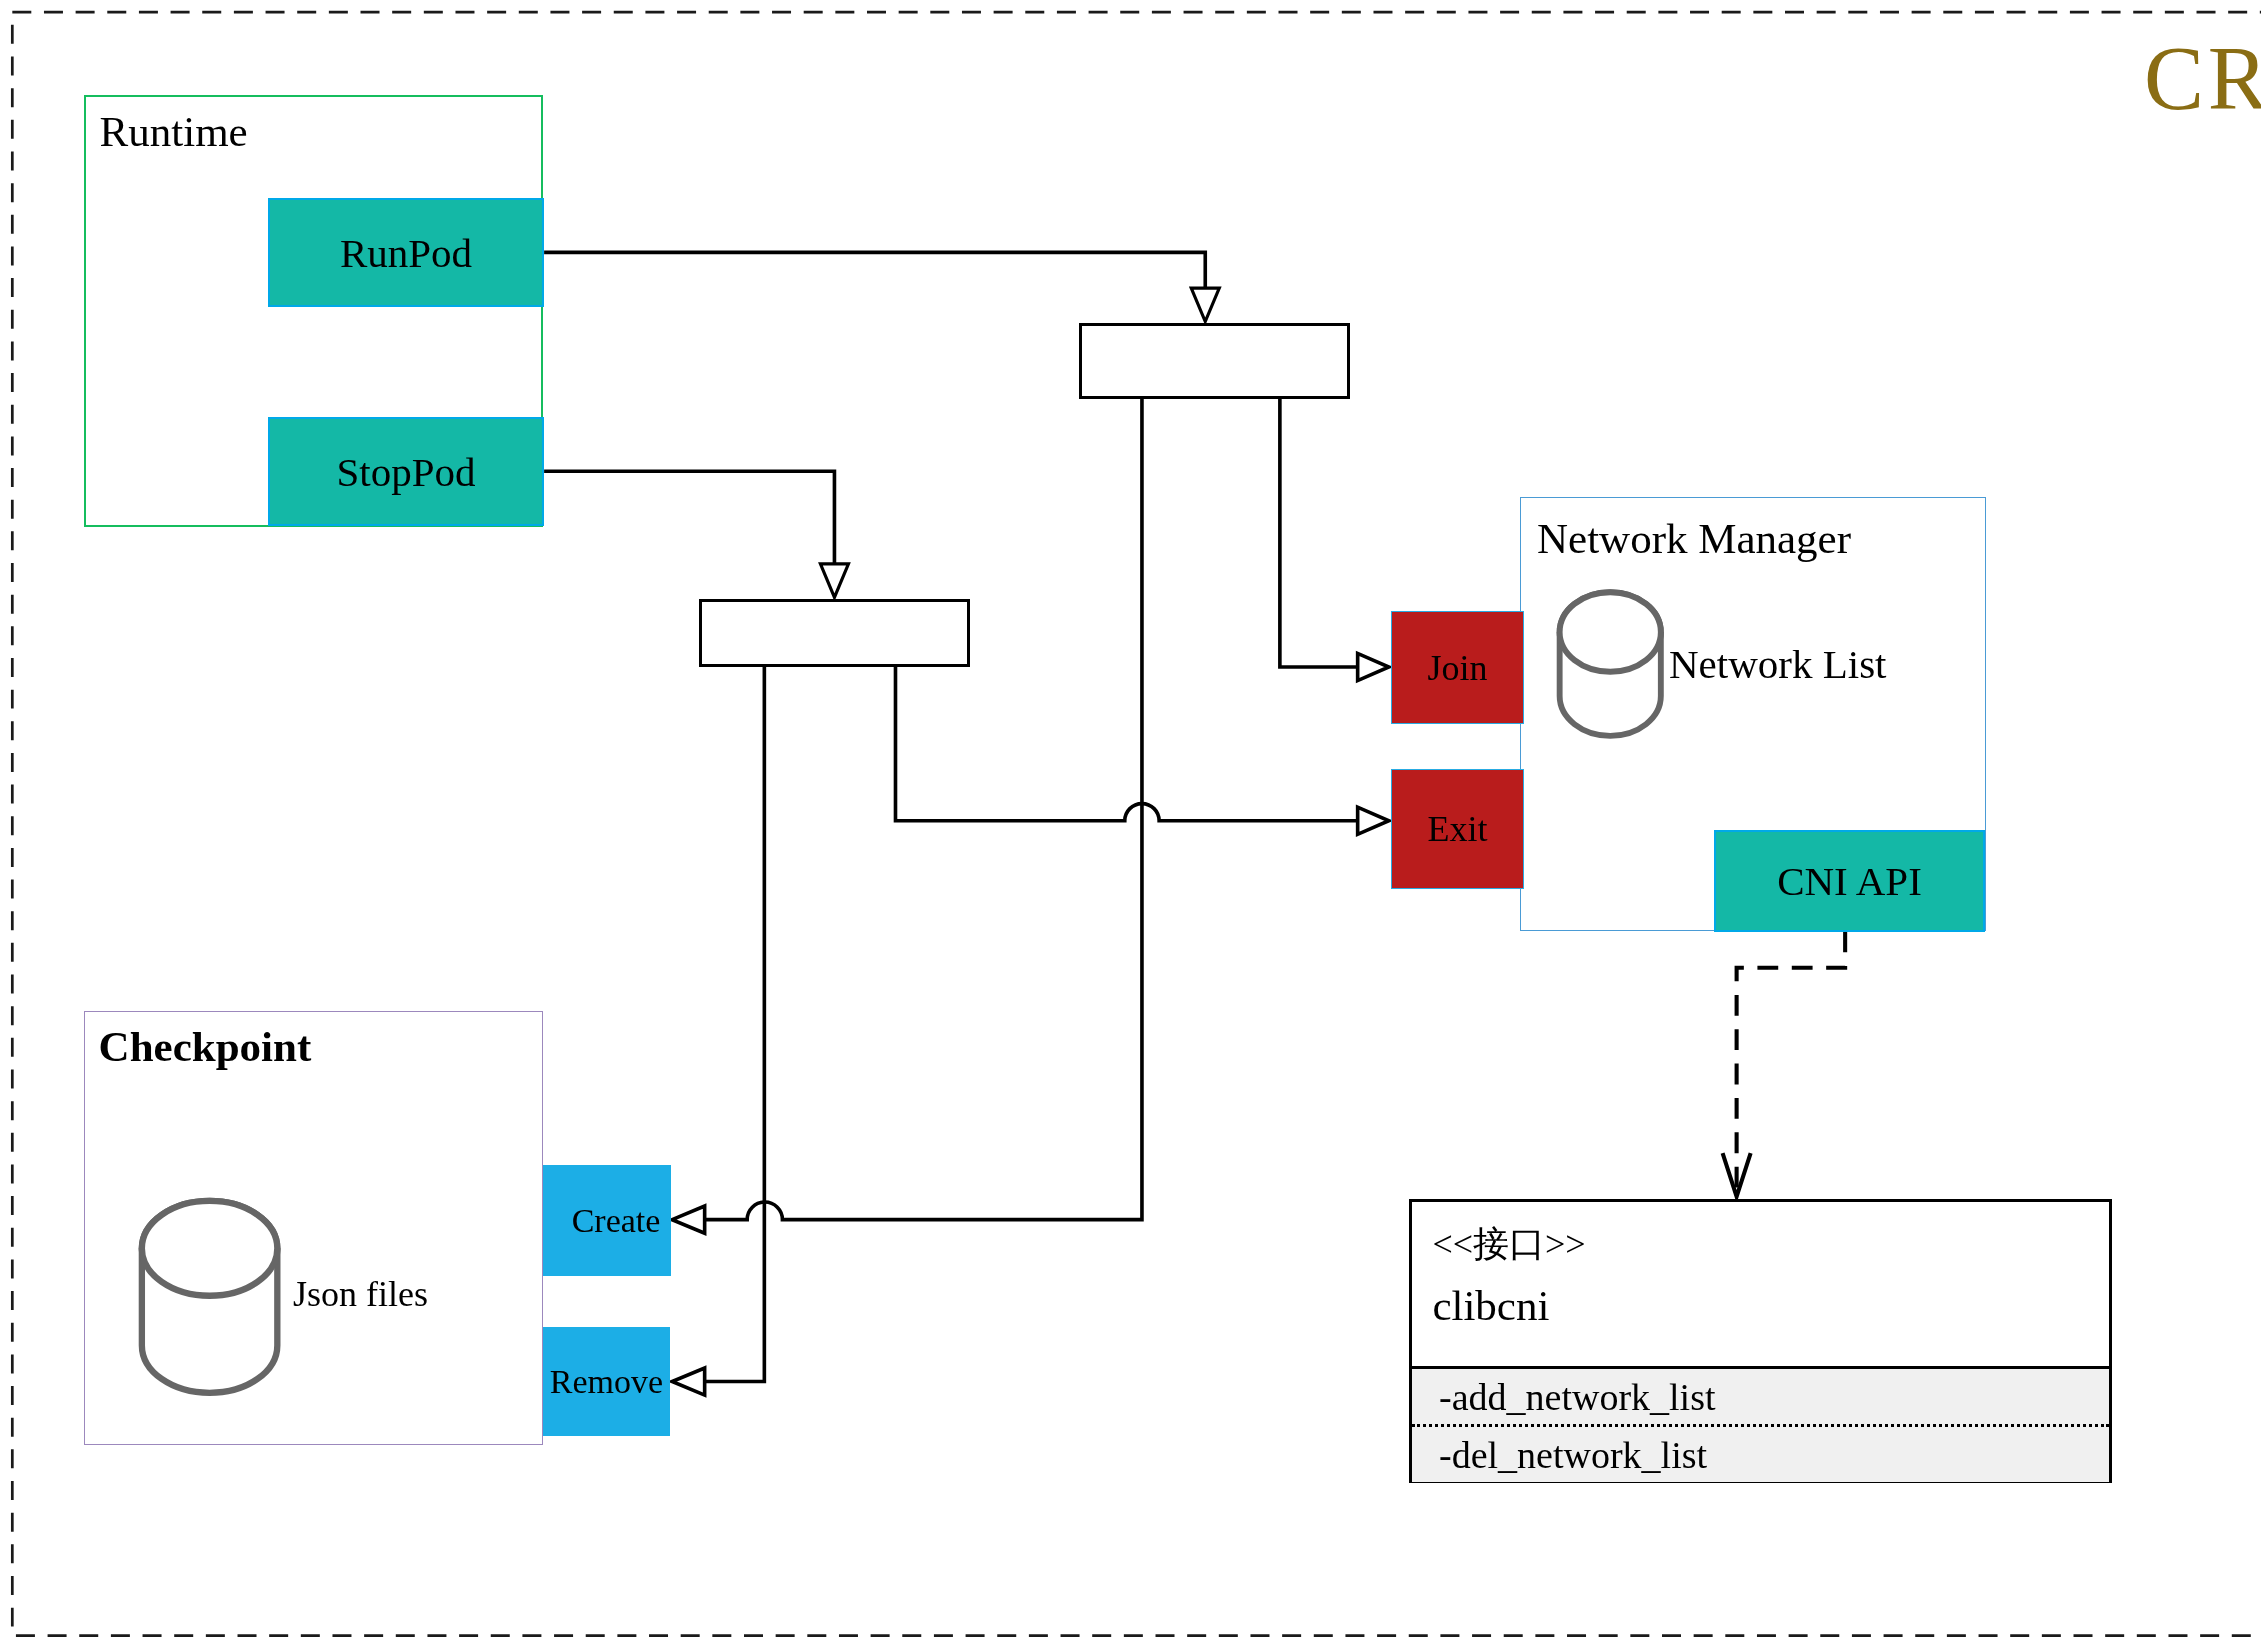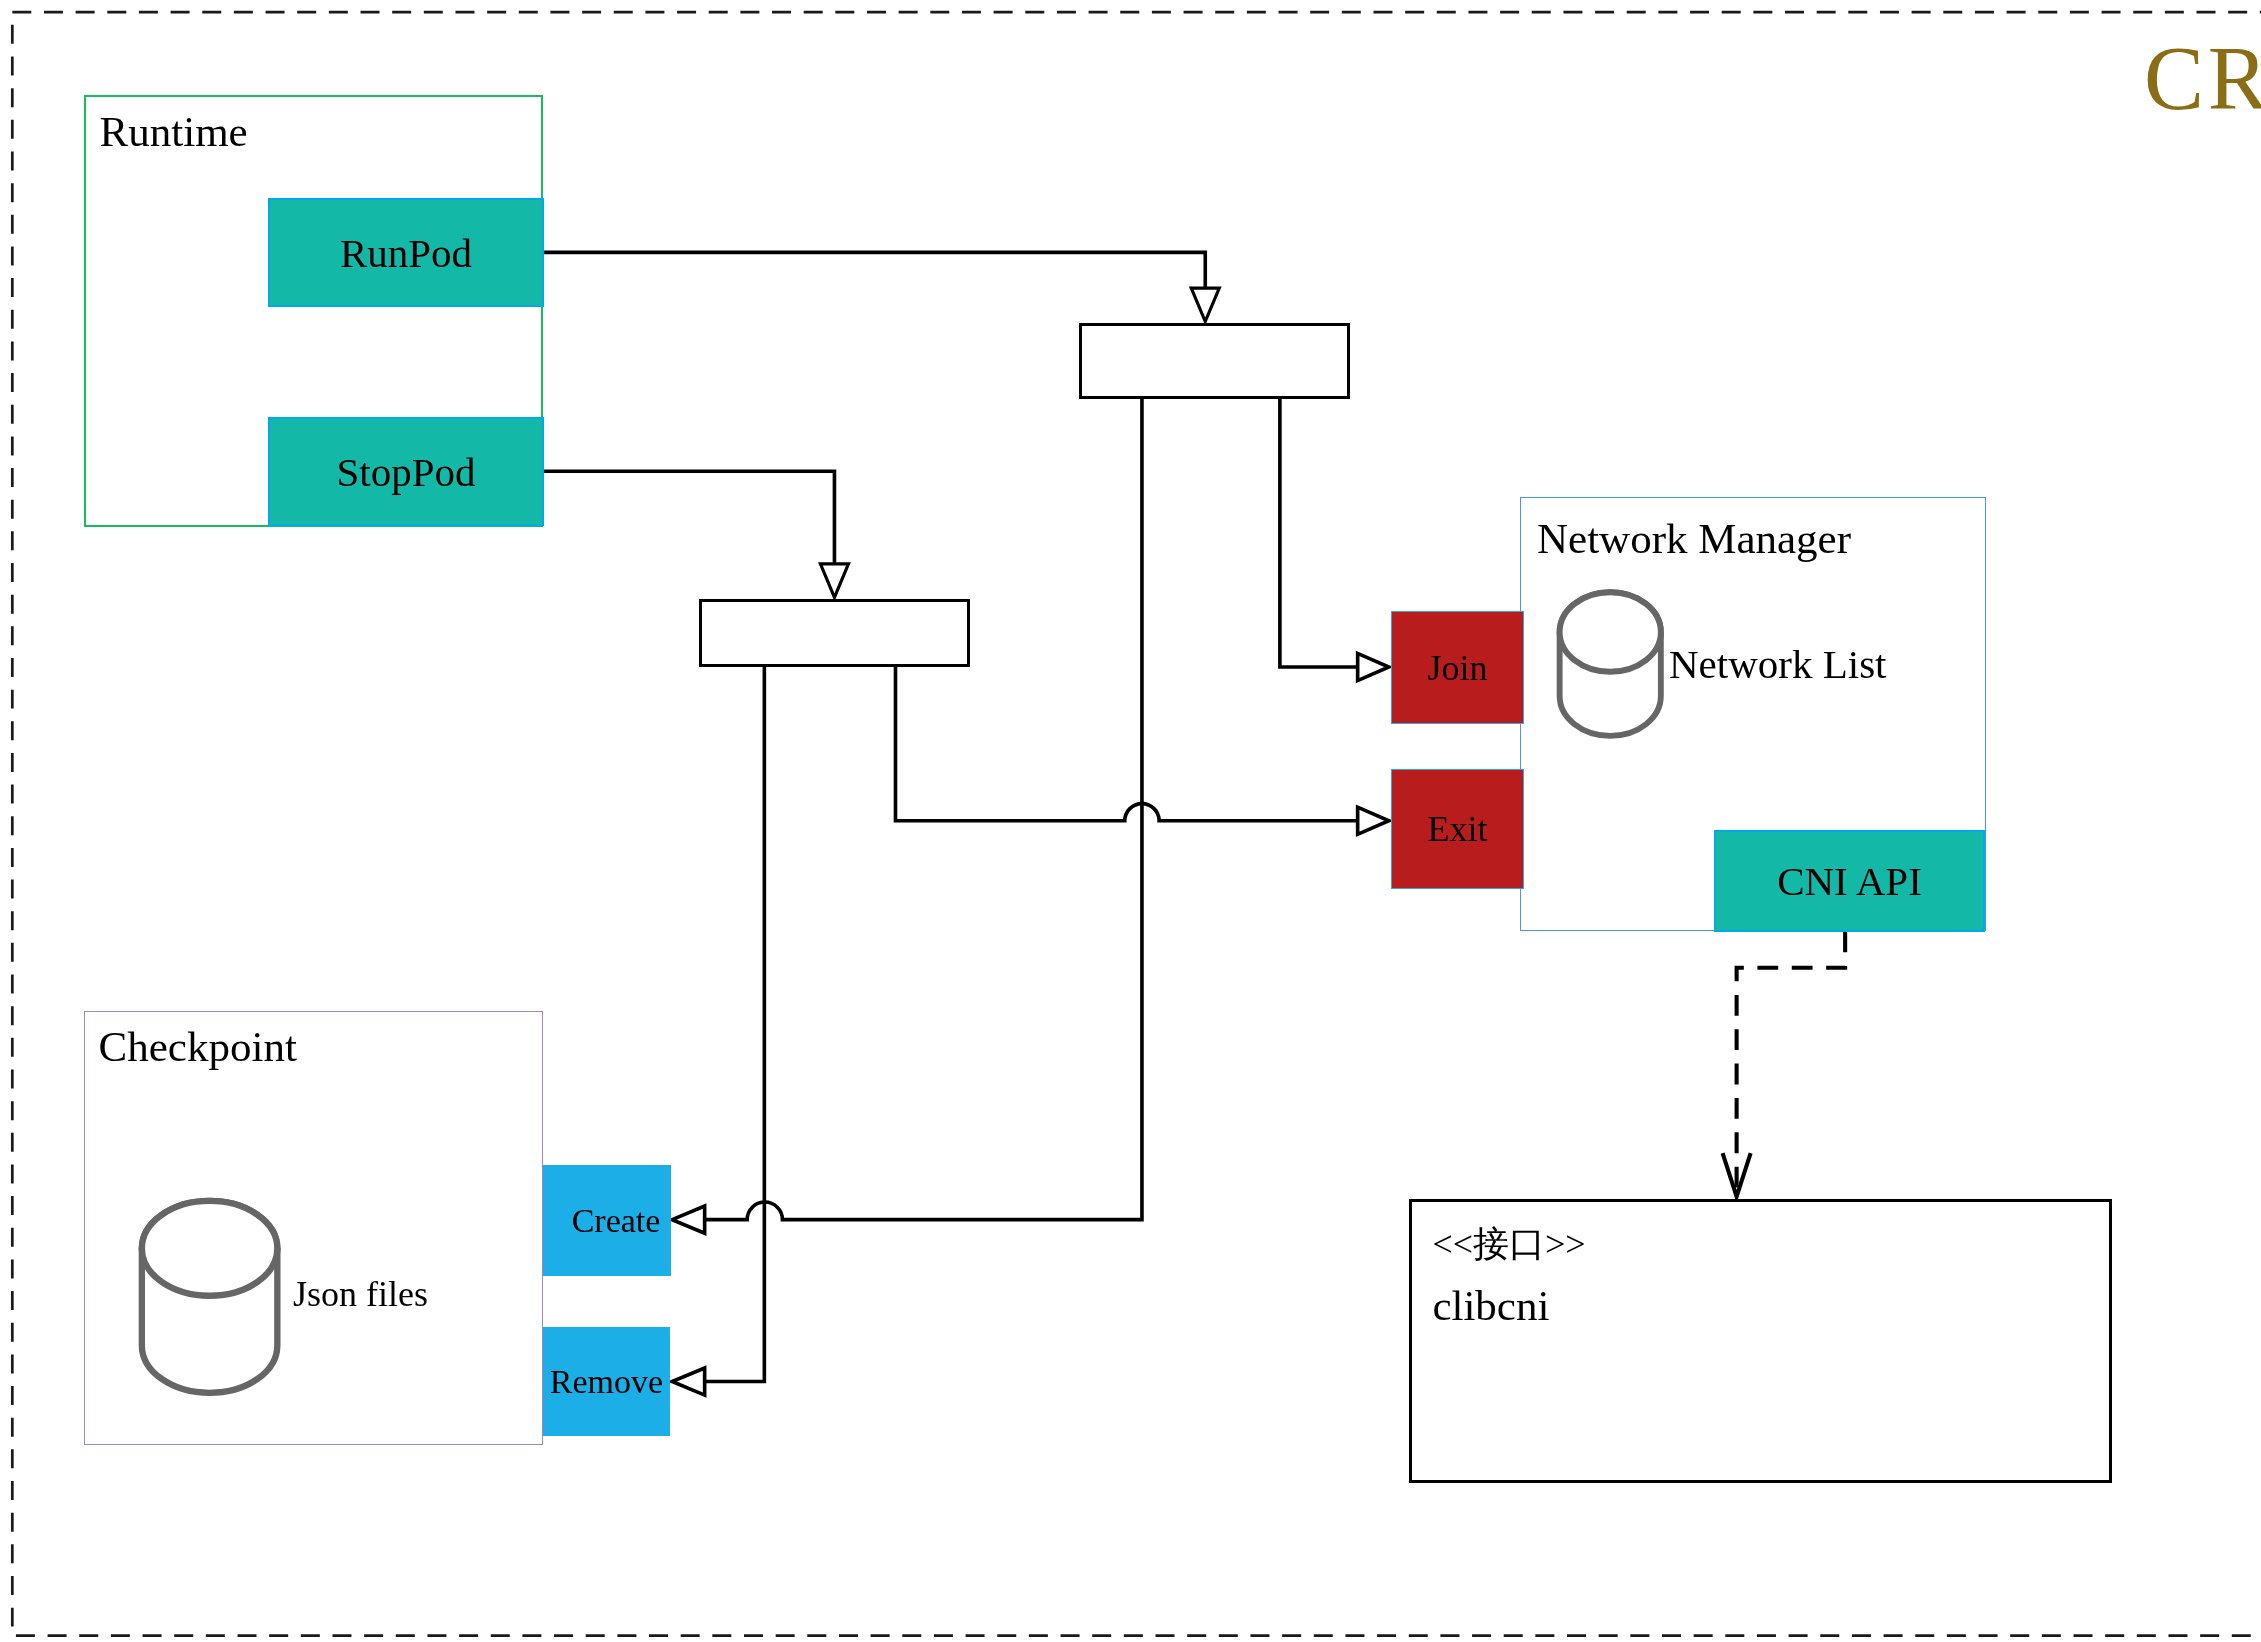--- a/index.html
+++ b/index.html
@@ -8,21 +8,21 @@
     width:2335px;height:1642px;
     overflow:hidden;
     font-family:"Liberation Serif","DejaVu Serif",serif;
     color:#000;
   }
   .abs{position:absolute;box-sizing:border-box;}
   #wires{position:absolute;left:0;top:0;width:2335px;height:1642px;z-index:1;}
   .box{position:absolute;box-sizing:border-box;background:#fff;z-index:2;}
   .box-title{position:absolute;left:13.6px;top:10px;font-size:43px;white-space:nowrap;}
   .runtime{border:2.3px solid #15bd5e;}
-  .checkpoint{border:1.8px solid #9c88bd;}
+  .checkpoint{border:1.8px solid #9c88bd;font-weight:bold;}
   .netmgr{border:1.8px solid #4a9bd5;}
   .chip{
     position:absolute;box-sizing:border-box;z-index:3;
     display:flex;align-items:center;justify-content:center;
     font-size:41px;white-space:nowrap;
   }
   .peach{background:#14b8a6;border:2.3px solid #00a9e8;}
   .greenchip{background:#b91c1c;border:1.8px solid #29abe2;font-size:36px;}
   .bluechip{background:#1caee6;border:none;font-size:34px;}
   .flowbox{position:absolute;box-sizing:border-box;background:#fff;border:3.6px solid #000;z-index:2;}
@@ -118,14 +118,19 @@
 </div>
 <div class="chip bluechip" style="left:543px;top:1327px;width:127px;height:109px;">
   <span>Remove</span>
 </div>
 
 <div class="iface" style="left:1409px;top:1199px;width:703px;height:284px;">
   <div class="iface-top">
     <div class="iface-stereotype">&lt;&lt;接口&gt;&gt;</div>
     <div class="iface-name">clibcni</div>
   </div>
+  <div class="iface-bottom">
+    <div class="iface-row">-add_network_list</div>
+    <div class="iface-divider"></div>
+    <div class="iface-row">-del_network_list</div>
+  </div>
 </div>
 
 
 </body></html>

